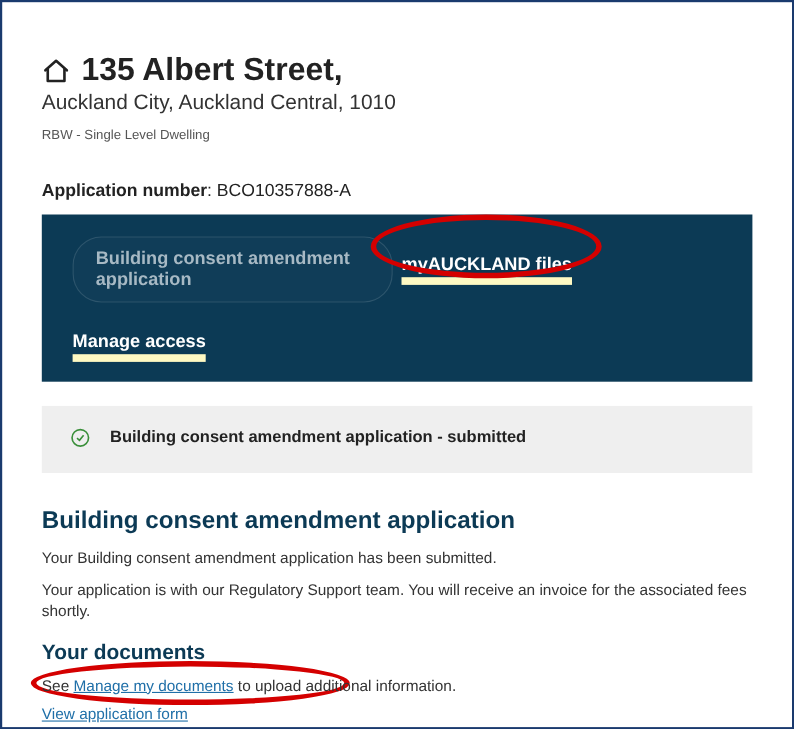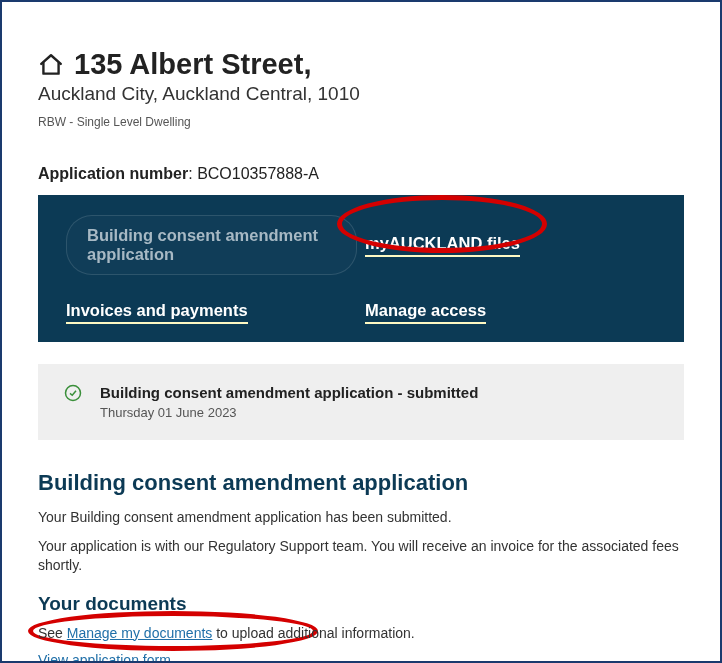--- a/index.html
+++ b/index.html
@@ -28,21 +28,21 @@
     column-gap: 8px;
     margin-bottom: 22px;
   }
   .nav-link {
     font-size: 16.5px;
     font-weight: 700;
     color: #fff;
     cursor: pointer;
     width: fit-content;
     padding-bottom: 2px;
-    border-bottom: 2px solid #fef9c3;
+    border-bottom: 7px solid #fef9c3;
   }
   .nav-pill {
     font-size: 16.5px;
     font-weight: 700;
     color: #a7b9c4;
     background: rgba(255,255,255,0.02);
     border-radius: 26px;
     padding: 10px 20px;
     width: fit-content;
     position: relative;
@@ -100,35 +100,31 @@
 
 <div class="nav">
   <div class="nav-cell">
     <div class="nav-pill">Building consent amendment application</div>
   </div>
   <div class="nav-cell" style="position:relative;">
     <div class="nav-link">myAUCKLAND files</div>
     <div class="highlight-oval highlight1"></div>
   </div>
   <div class="nav-cell">
-    <div class="nav-link">Invoices and payments</div>
-  </div>
-  <div class="nav-cell">
     <div class="nav-link">Manage access</div>
   </div>
 </div>
 
 <div class="status-bar">
   <svg class="check-icon" viewBox="0 0 24 24" fill="none" stroke="currentColor" stroke-width="2">
     <circle cx="12" cy="12" r="10"></circle>
     <path d="M8 12.5 L11 15 L16 9"></path>
   </svg>
   <div>
     <div class="status-title">Building consent amendment application - submitted</div>
-    <div class="status-date">Thursday 01 June 2023</div>
   </div>
 </div>
 
 <div class="section-h">Building consent amendment application</div>
 <div class="para">Your Building consent amendment application has been submitted.</div>
 <div class="para">Your application is with our Regulatory Support team. You will receive an invoice for the associated fees shortly.</div>
 
 <div class="sub-h">Your documents</div>
 
 <div class="link-row">

